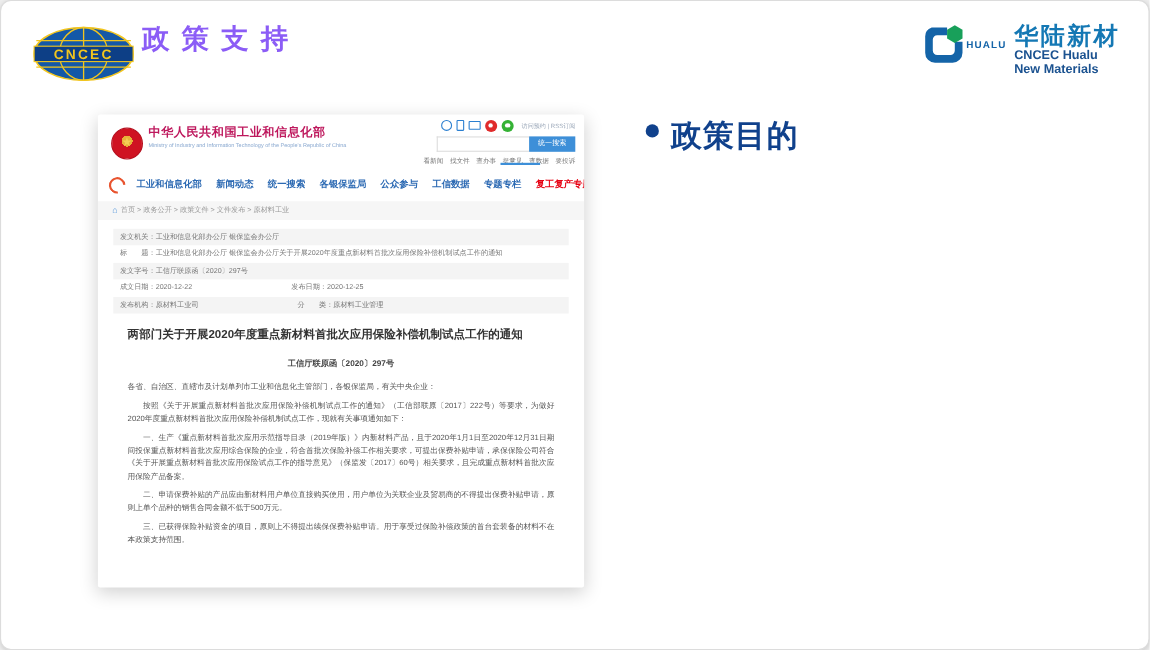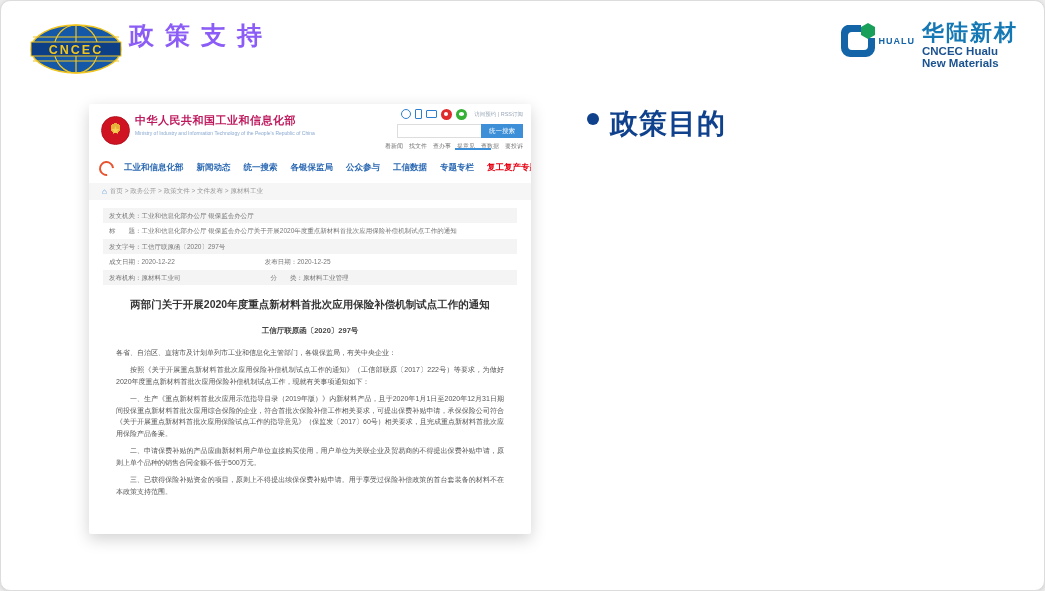--- a/index.html
+++ b/index.html
@@ -51,21 +51,21 @@
   .crumb-text{font-size:6.5px;color:#999;}
 
   .meta{margin:8px 14px 0;}
   .meta-row{display:flex;font-size:6.5px;color:#777;padding:3px 6px;line-height:1.45;}
   .meta-row.striped{background:#f4f4f4;}
   .meta-label{flex:none;color:#777;}
   .meta-val{color:#777;}
   .meta-pair2{margin-left:90px;display:flex;}
 
   .doc{padding:12px 27px 0;}
-  .doc-title{text-align:center;font-size:10.5px;font-weight:bold;color:#333;line-height:1.5;}
+  .doc-title{font-size:10.5px;font-weight:bold;color:#333;line-height:1.5;}
   .doc-num{text-align:center;font-size:7.5px;font-weight:bold;color:#444;margin-top:13px;}
   .doc-salutation{font-size:7px;color:#555;margin-top:11px;line-height:11.5px;}
   .doc-p{font-size:7px;color:#555;line-height:11.5px;text-indent:2em;text-align:justify;margin:6px 0 0;}
 
   
   .panel-bullet{position:absolute;left:586px;top:112px;width:12px;height:12px;border-radius:50%;background:#10418c;}
   .panel-heading{position:absolute;left:609px;top:104px;font-size:28px;font-weight:bold;color:#10418c;letter-spacing:1px;}
   .panel-body{position:absolute;left:592px;top:144px;width:428px;font-size:24px;line-height:36px;color:#2b2b2b;text-align:justify;text-indent:2.5em;}
 </style>
 </head>

